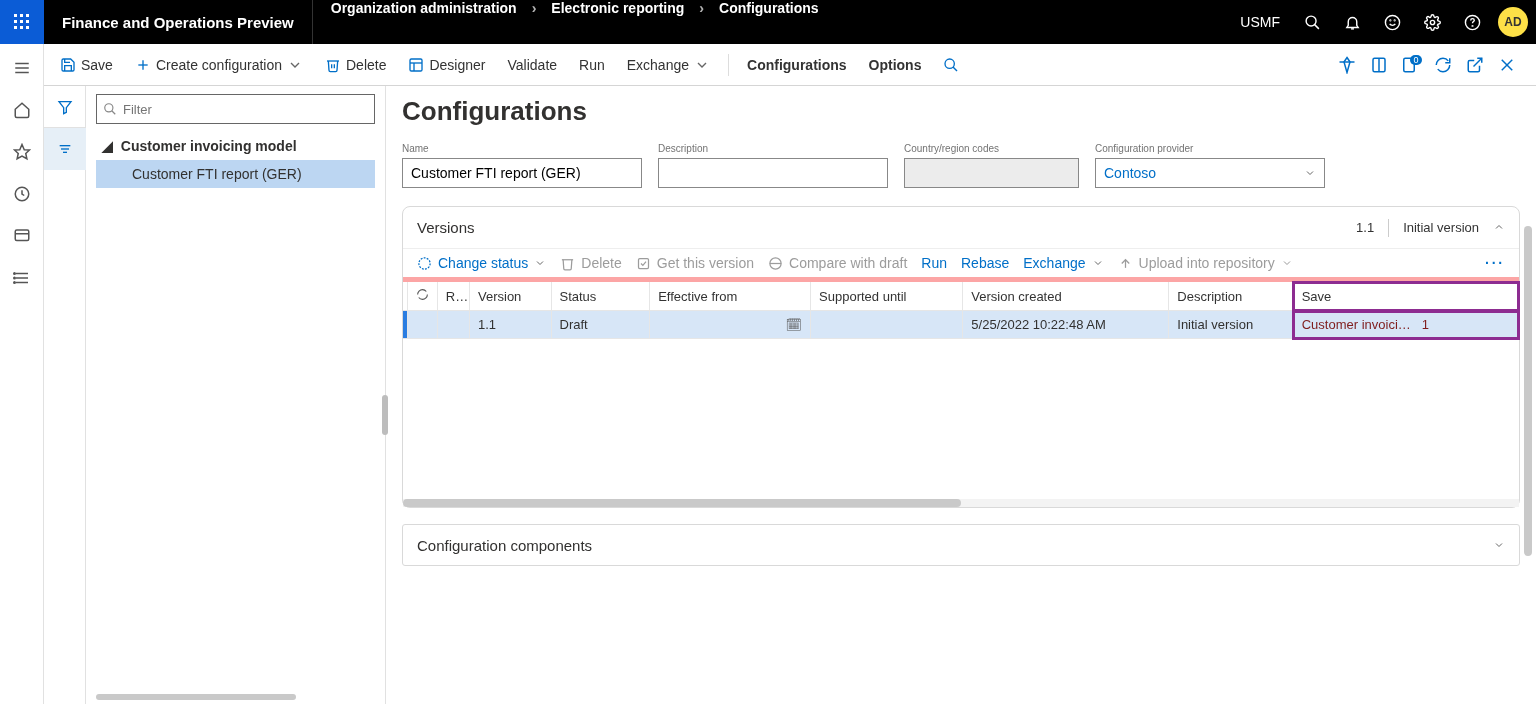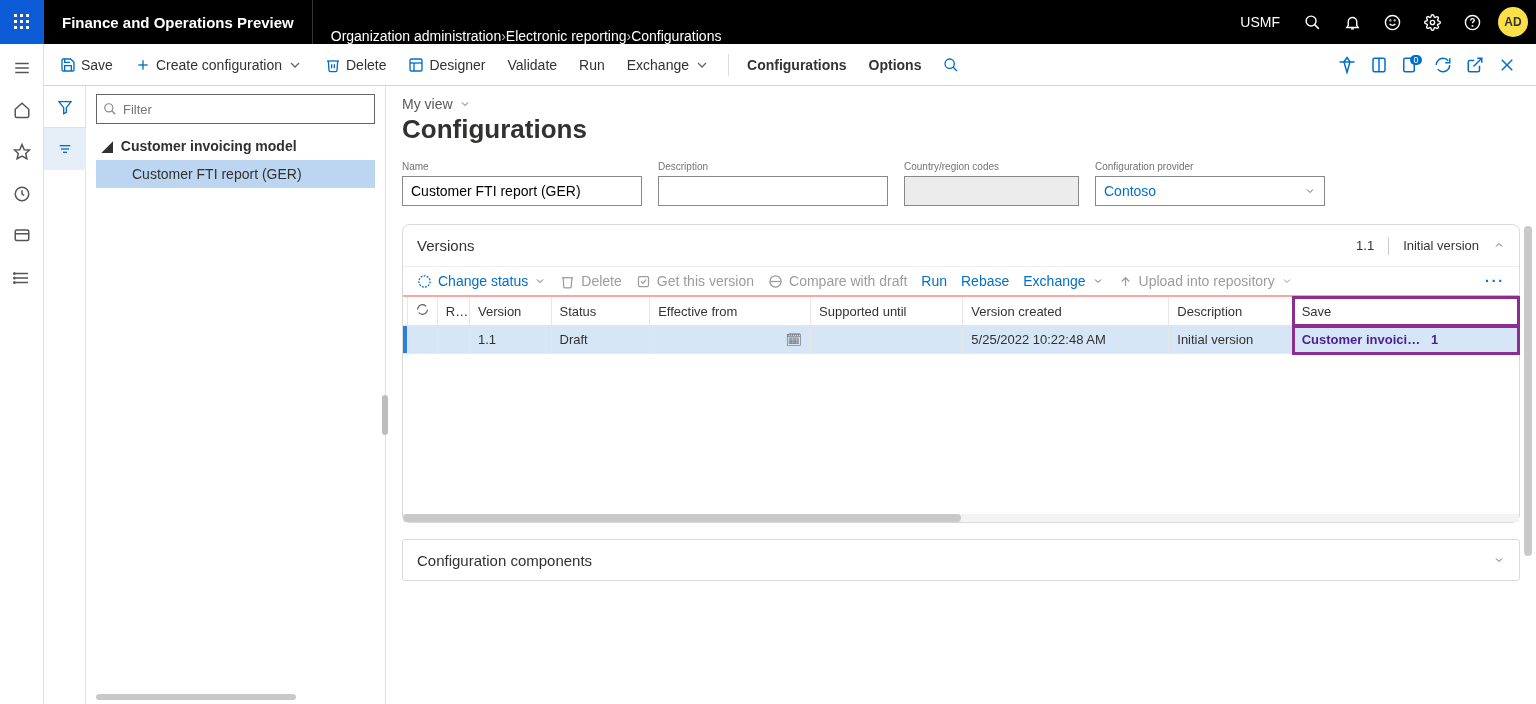--- a/index.html
+++ b/index.html
@@ -29,26 +29,27 @@
   .waffle svg { fill:#fff; }
   .app-title {
     padding: 0 18px;
     font-size: 15px;
     font-weight: 600;
     border-right: 1px solid #333;
     height:44px;
     display:flex; align-items:center;
   }
   .breadcrumb {
-    display:flex; align-items:flex-end;
+    display:flex; align-items:flex-start;
     padding-left:18px;
-    gap:0;
+    gap:15px;
     font-size:14px;
     flex:1;
     height:44px;
+    font-weight:bold;
   }
   .breadcrumb span { cursor:pointer; }
   .chev { opacity:.7; }
   .topbar-right {
     display:flex; align-items:center;
     height:56px;
   }
   .company-code { font-size:14px; margin-right:12px; }
   .top-icon {
     width:40px; height:44px;
@@ -223,21 +224,21 @@
   }
   .card-hdr .hdr-title { flex:1; }
   .card-hdr .hdr-meta { color:#333; font-size:13px; margin-right:14px; }
   .card-hdr .hdr-pipe { width:1px; height:18px; background:#ccc; margin-right:14px; }
   .card-hdr .collapse { cursor:pointer; color:#555; }
   .card-toolbar {
     display:flex; align-items:center;
     gap:14px;
     padding:6px 14px;
     font-size:14px;
-    border-bottom:2px solid #fca5a5;
+    border-bottom:5px solid #fca5a5;
   }
   .ct-btn { display:flex; align-items:center; gap:6px; cursor:pointer; }
   .ct-blue { color:#006fc8; }
   .ct-grey { color:#9c9c9c; }
   .ct-more { margin-left:auto; color:#006fc8; letter-spacing:2px; font-weight:600; cursor:pointer; }
   
   .grid-wrap { position:relative; }
   .grid {
     width:100%;
     border-collapse:collapse;
@@ -248,21 +249,21 @@
     text-align:left;
     padding:6px 8px;
     border-right:1px solid #e6e6e6;
     border-bottom:1px solid #e6e6e6;
     overflow:hidden;
     white-space:nowrap;
     text-overflow:ellipsis;
   }
   .grid th { font-weight:400; color:#333; background:#fff; }
   .grid td { background:#d7e6f7; }
-  .grid td .link { color:#4c1d95; cursor:pointer;font-weight:bold; }
+  .grid td .link { color:#7f1d1d; cursor:pointer; }
   .row-marker { width:4px; padding:0; background:#2a7de1 !important; }
   .base-highlight { outline:3px solid #8d2c91; outline-offset:-2px; }
   .grid-scrollbar {
     height:8px;
     background:#f3f3f3;
     position:relative;
     margin-top:160px;
   }
   .grid-scrollbar .thumb { position:absolute; left:0; top:0; height:8px; width:50%; background:#c9c9c9; border-radius:4px; }
   
@@ -529,26 +530,20 @@
           </div>
           <div class="tree-node child">
             <span>Customer FTI report (GER)</span>
           </div>
         </div>
         <div class="tree-drag"></div>
         <div class="hscroll-bottom"></div>
       </div>
 
       <div class="main">
-        <div class="viewrow">
-          <span>My view</span>
-          <svg class="chev-svg" viewBox="0 0 24 24" fill="none" stroke="#666" stroke-width="2">
-              <polyline points="6 9 12 15 18 9"></polyline>
-            </svg>
-        </div>
         <h1 class="page-title">Configurations</h1>
 
         <div class="fieldrow">
           <div class="field" style="width:240px;">
             <label>Name</label>
             <input class="txt" value="Customer FTI report (GER)" style="">
           </div>
           <div class="field" style="width:230px;">
             <label>Description</label>
             <input class="txt" value="" style="">

